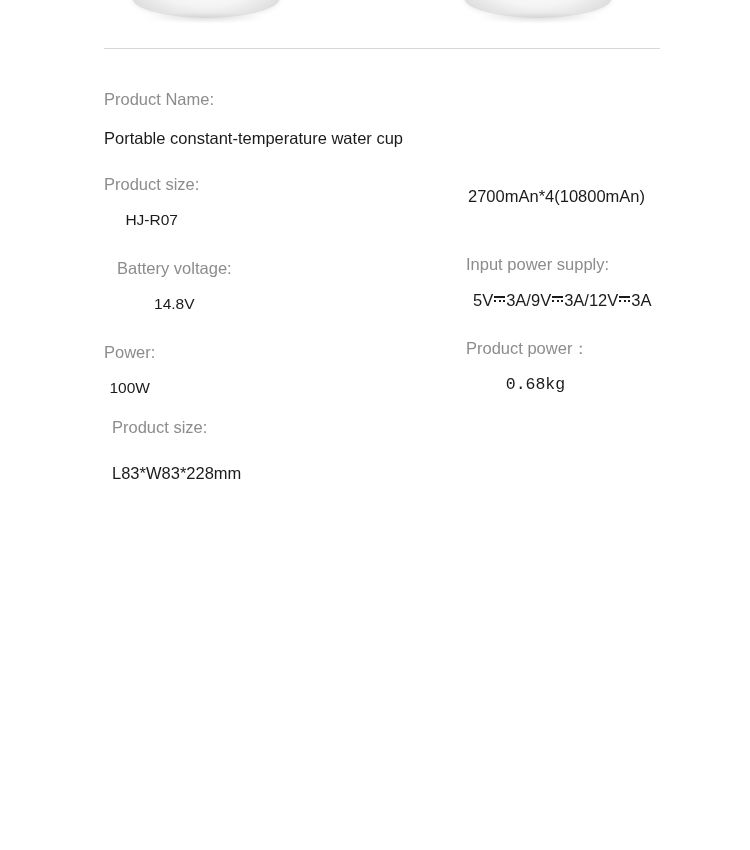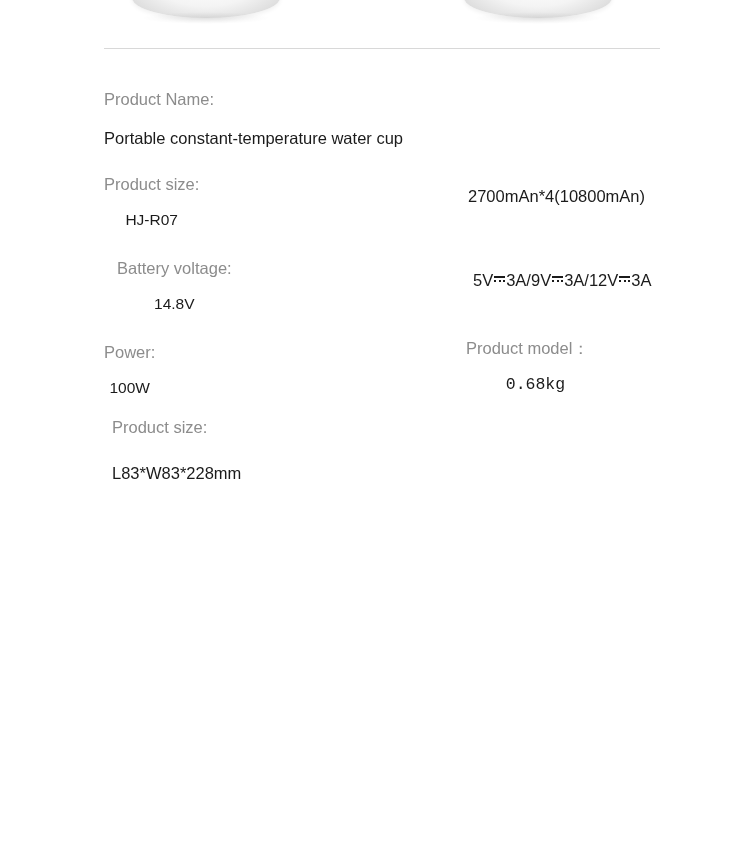--- a/index.html
+++ b/index.html
@@ -167,21 +167,22 @@
   <div class="field f-size">
     <div class="label">Product size:</div>
     <div class="value big">L83*W83*228mm</div>
   </div>
 
   <div class="field f-capacity">
     <div class="value big">2700mAn*4(10800mAn)</div>
   </div>
 
   <div class="field f-input">
+    <div class="label">Input power supply:</div>
     <div class="value big"><span>5V</span><span class="dc"></span><span>3A/9V</span><span class="dc"></span><span>3A/12V</span><span class="dc"></span><span>3A</span></div>
   </div>
 
   <div class="field f-weight">
-    <div class="label">Product model：</div>
+    <div class="label">Product power：</div>
     <div class="value big">0.68kg</div>
   </div>
 
 </div>
 
 </body></html>

